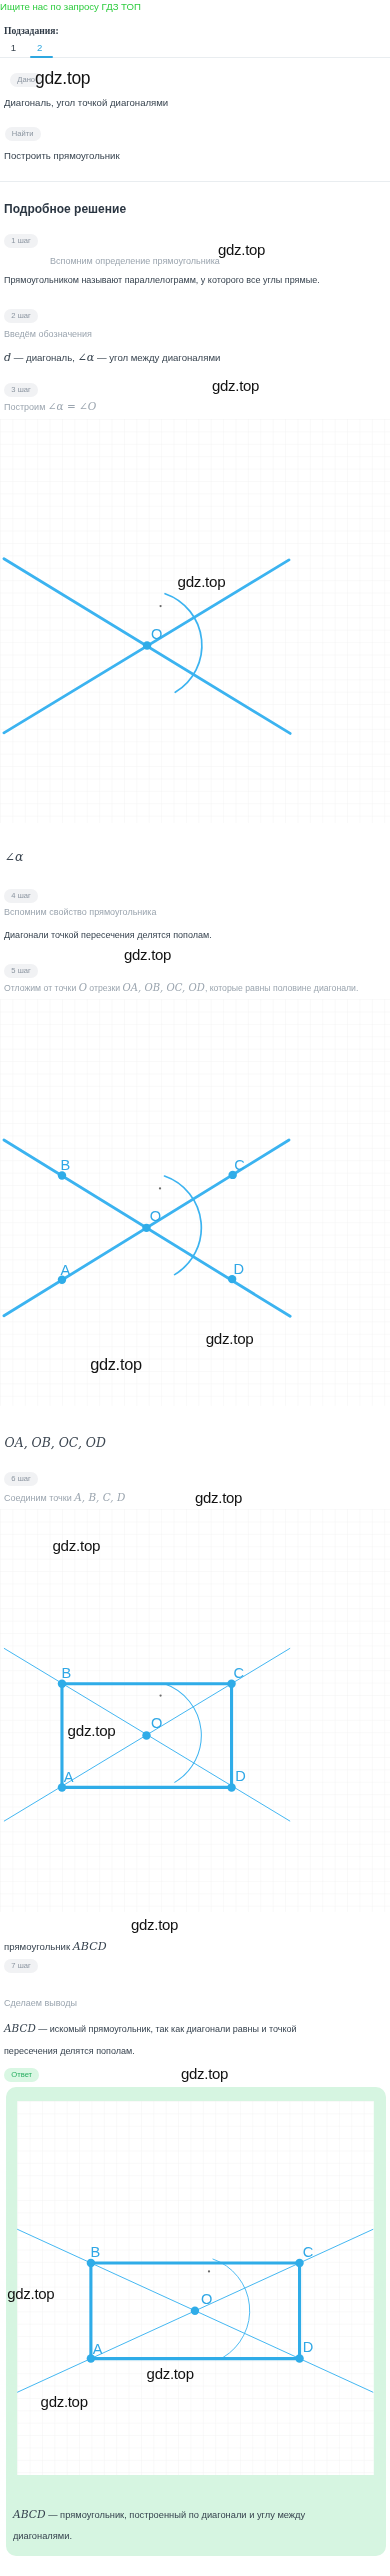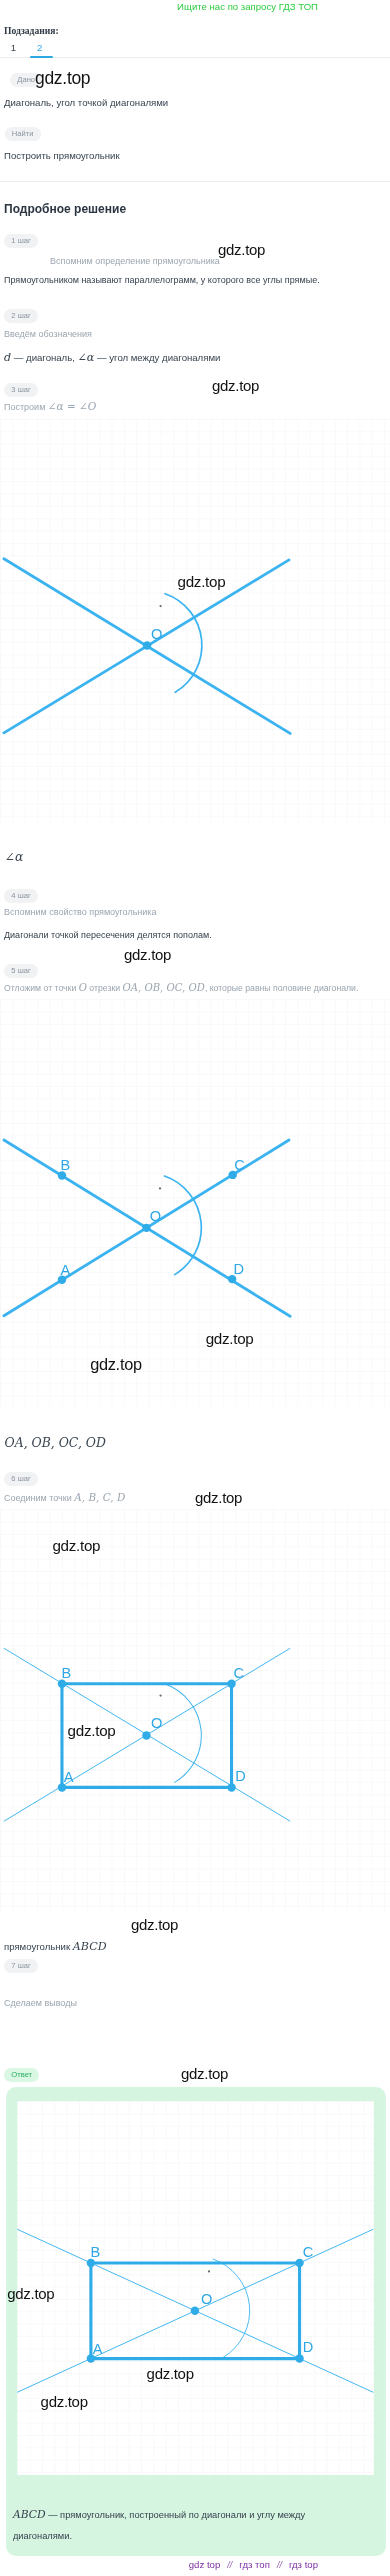--- a/index.html
+++ b/index.html
@@ -1,19 +1,19 @@
 <!DOCTYPE html>
 <html style="font-size:9px"><head>
 <meta charset="utf-8">
 <style>
   html,body{margin:0;padding:0;background:#fff;}
   body{font-family:"Liberation Sans","DejaVu Sans",sans-serif;color:#36424e;}
   #page{position:relative;width:391px;height:2576px;background:#fff;overflow:hidden;}
   .abs{position:absolute;}
-  .center{width:318px;text-align:right;}
+  .center{width:318px;text-align:left;}
   .seo-link{color:#2ecc3f;font-size:9.6px;font-weight:500;text-decoration:none;}
   .h-label{font-size:9.6px;font-weight:700;color:#2f3a46;}
   .tab{font-size:9.6px;font-weight:500;color:#3a4550;cursor:pointer;}
   .tab.active{color:#2ea7e0;}
   .tab-underline{width:22.5px;height:1.7px;background:#2ea7e0;border-radius:1.1px;}
   .divider{width:391px;height:0.6px;background:#e9edf0;}
   .pill{display:inline-block;background:#f1f2f4;border-radius:8px;padding:2.3px 7.3px;
         font-size:7.6px;color:#8b95a0;line-height:9px;}
   .pill.green{background:#d9f7e3;color:#27ae60;}
   .wm{font-weight:500;color:#121212;letter-spacing:-0.3px;font-size:15px;white-space:nowrap;}
@@ -155,20 +155,21 @@
     <text class="lbl" x="268" y="388">O</text>
     <text class="wmsvg" x="93" y="74">gdz.top</text>
     <text class="wmsvg" x="120" y="402">gdz.top</text>
   </svg>
 
   <span class="abs wm" style="left:131px;top:1916px;">gdz.top</span>
   <div class="abs dark t17" style="left:4px;top:1940px;"><span>прямоугольник </span><span class="m">ABCD</span></div>
 
   <span class="abs pill" style="left:4px;top:1959px;">7 шаг</span>
   <div class="abs gray" style="left:4px;top:1998px;">Сделаем выводы</div>
+  <div class="abs dark" style="left:4px;top:2017px;width:343px;line-height:22px;"><span class="m">ABCD</span><span> — искомый прямоугольник, так как диагонали равны и точкой пересечения делятся пополам.</span></div>
 
   <span class="abs pill green" style="left:4px;top:2068px;">Ответ</span>
   <span class="abs wm" style="left:181px;top:2065px;">gdz.top</span>
 
   <div class="abs answer-box" style="left:5.6px;top:2087px;">
 
     <svg class="answer-grid" width="357" height="374" viewBox="0 0 634 665">
       <defs>
         <pattern id="gp4" width="22" height="22" patternUnits="userSpaceOnUse">
           <path d="M 22 0 H 0 V 22" fill="none" stroke="#e9e9e9" stroke-width="1"></path>
@@ -193,22 +194,15 @@
       <text class="lbl" x="327" y="361">O</text>
     </svg>
 
     <span class="abs wm" style="left:1.7px;top:198px;">gdz.top</span>
     <span class="abs wm" style="left:141px;top:278px;">gdz.top</span>
     <span class="abs wm" style="left:35px;top:306px;">gdz.top</span>
 
     <div class="abs dark" style="left:7.3px;top:417px;width:315px;line-height:21.4px;font-size:9.3px;"><span class="m">ABCD</span><span> — прямоугольник, построенный по диагонали и углу между диагоналями.</span></div>
   </div>
 
-  <div class="abs center footer" style="left:0;top:2559px;">
-    <a href="#">gdz top</a>
-    <span class="sep">//</span>
-    <a href="#">гдз топ</a>
-    <span class="sep">//</span>
-    <a href="#">гдз top</a>
-  </div>
 
 </div>
 
 
 </body></html>

